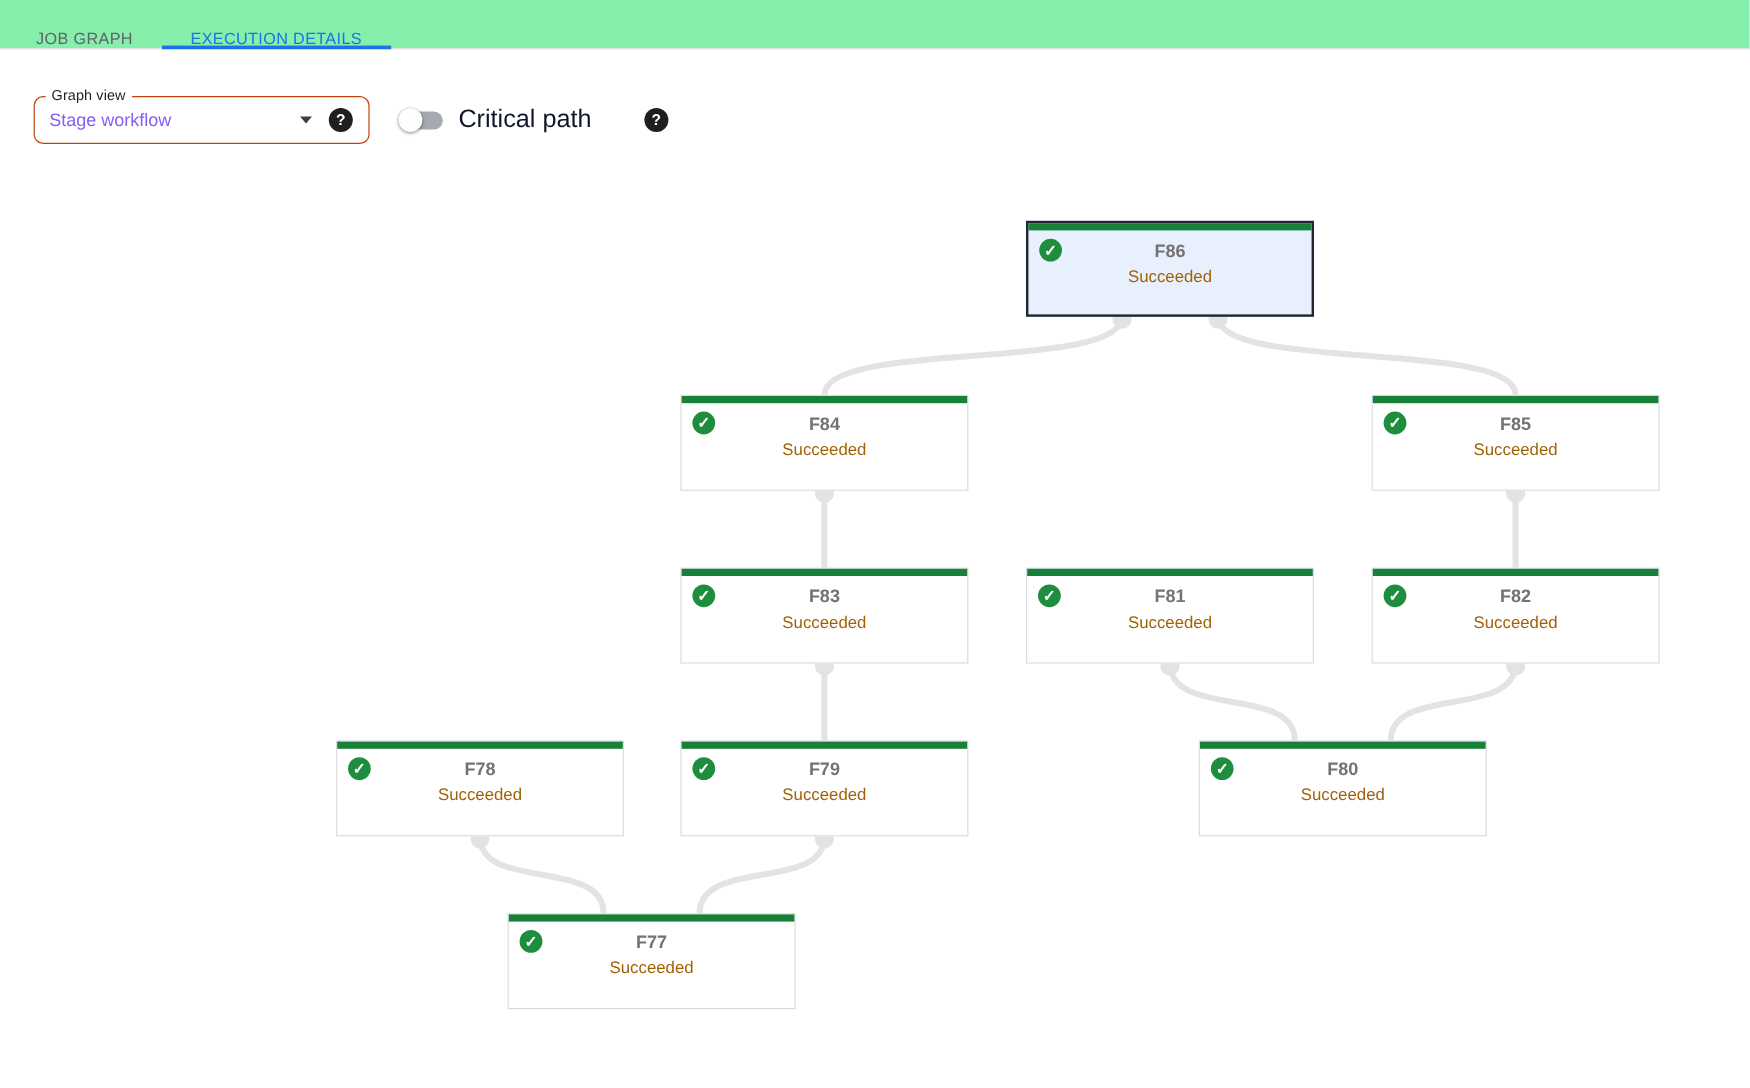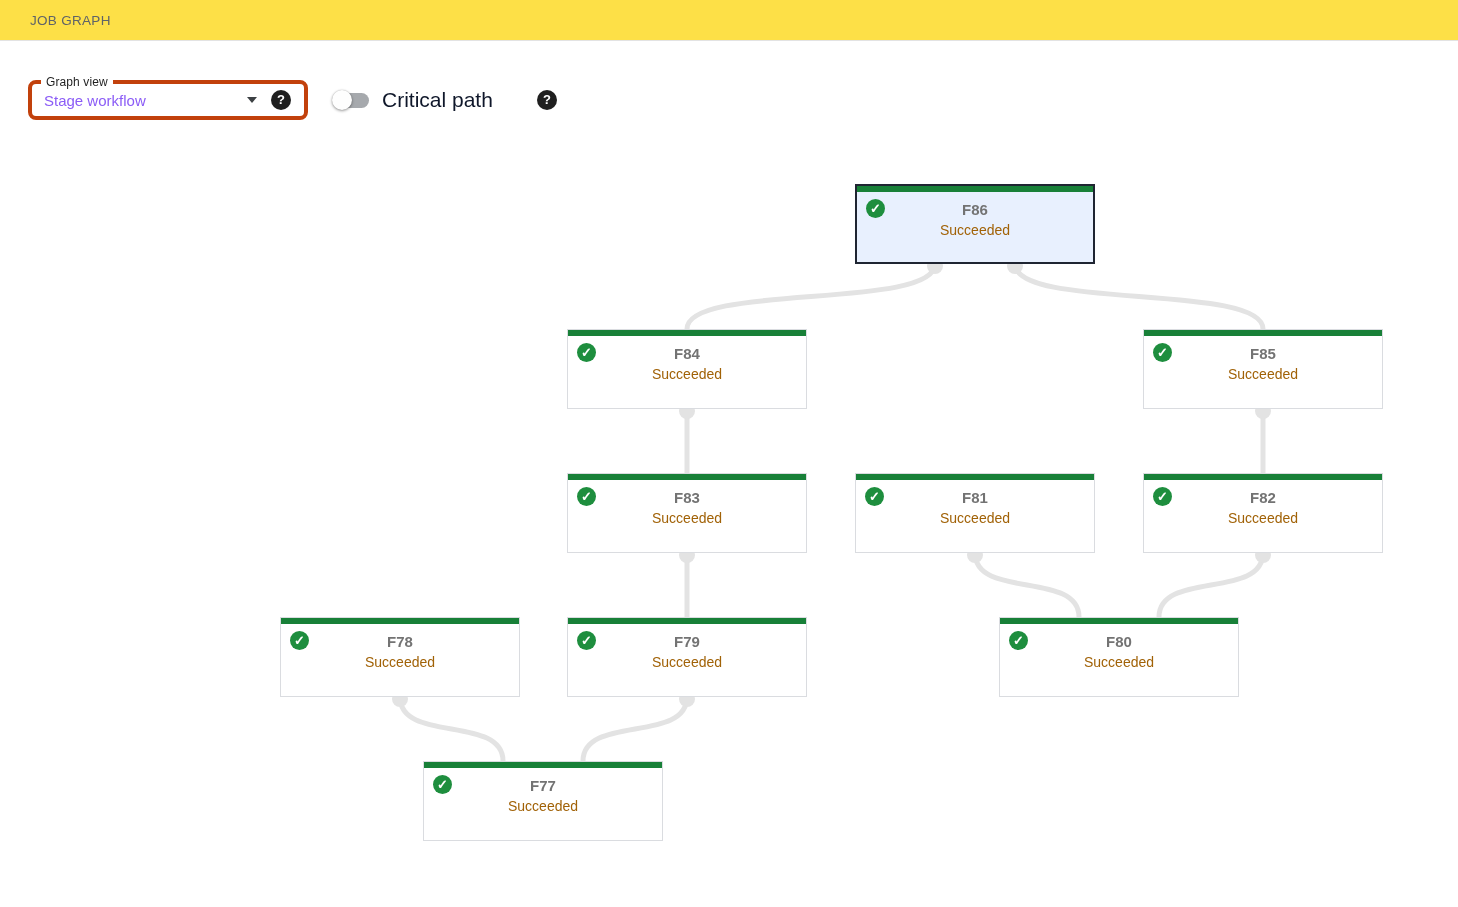--- a/index.html
+++ b/index.html
@@ -5,44 +5,44 @@
   * { margin:0; padding:0; box-sizing:border-box; }
   html,body { background:#fff; }
   body {
     font-family:"Liberation Sans", sans-serif;
     width:1458px; height:907px; position:relative; overflow:hidden;
     color:#202124;
   }
   
   .tabbar {
     position:relative; z-index:2;
-    display:flex; align-items:center;
+    display:flex; align-items:flex-end;
     height:41px; padding-left:6px;
-    background:#fde047; border-bottom:1px solid #e3e3e3;
+    background:#86efac; border-bottom:1px solid #e3e3e3;
   }
   .tab {
     display:flex; align-items:center;
     padding:0 24px; position:relative;
     font-size:13.5px; font-weight:500; letter-spacing:.3px;
     color:#5f6368; cursor:pointer; white-space:nowrap;
   }
   .tab.active { color:#1a73e8; }
   .tab.active::after {
     content:""; position:absolute; left:0; right:0; bottom:-1px;
     height:3px; background:#1a73e8;
   }
   
   .controls-row {
     position:relative; z-index:2;
     display:flex; align-items:center;
     margin:39px 0 0 28px; height:40px;
   }
   .select-field {
     position:relative; width:280px; height:40px;
-    border:4px solid #c2410c; border-radius:8px;
+    border:1px solid #c2410c; border-radius:8px;
     display:flex; align-items:center;
     padding:0 13px 0 12px; cursor:pointer; background:#fff;
   }
   .select-label {
     position:absolute; top:-9px; left:9px;
     background:#fff; padding:0 5px;
     font-size:12px; font-weight:500; color:#1f1f1f; letter-spacing:.1px;
   }
   .select-value { font-size:15px; color:#8b5cf6; }
   .caret {
@@ -171,20 +171,21 @@
     <div class="node" style="left: 423px; top: 761px;">
       <div class="nbar"></div>
       <span class="ncheck">✓</span>
       <div class="ntitle">F77</div>
       <div class="nstatus">Succeeded</div>
     </div>
   </div>
 
 <div class="tabbar">
   <div class="tab">JOB GRAPH</div>
+  <div class="tab active">EXECUTION DETAILS</div>
 </div>
 
 <div class="controls-row">
   <div class="select-field">
     <span class="select-label">Graph view</span>
     <span class="select-value">Stage workflow</span>
     <span class="caret"></span>
     <span class="help-icon">?</span>
   </div>
   <div class="toggle">

